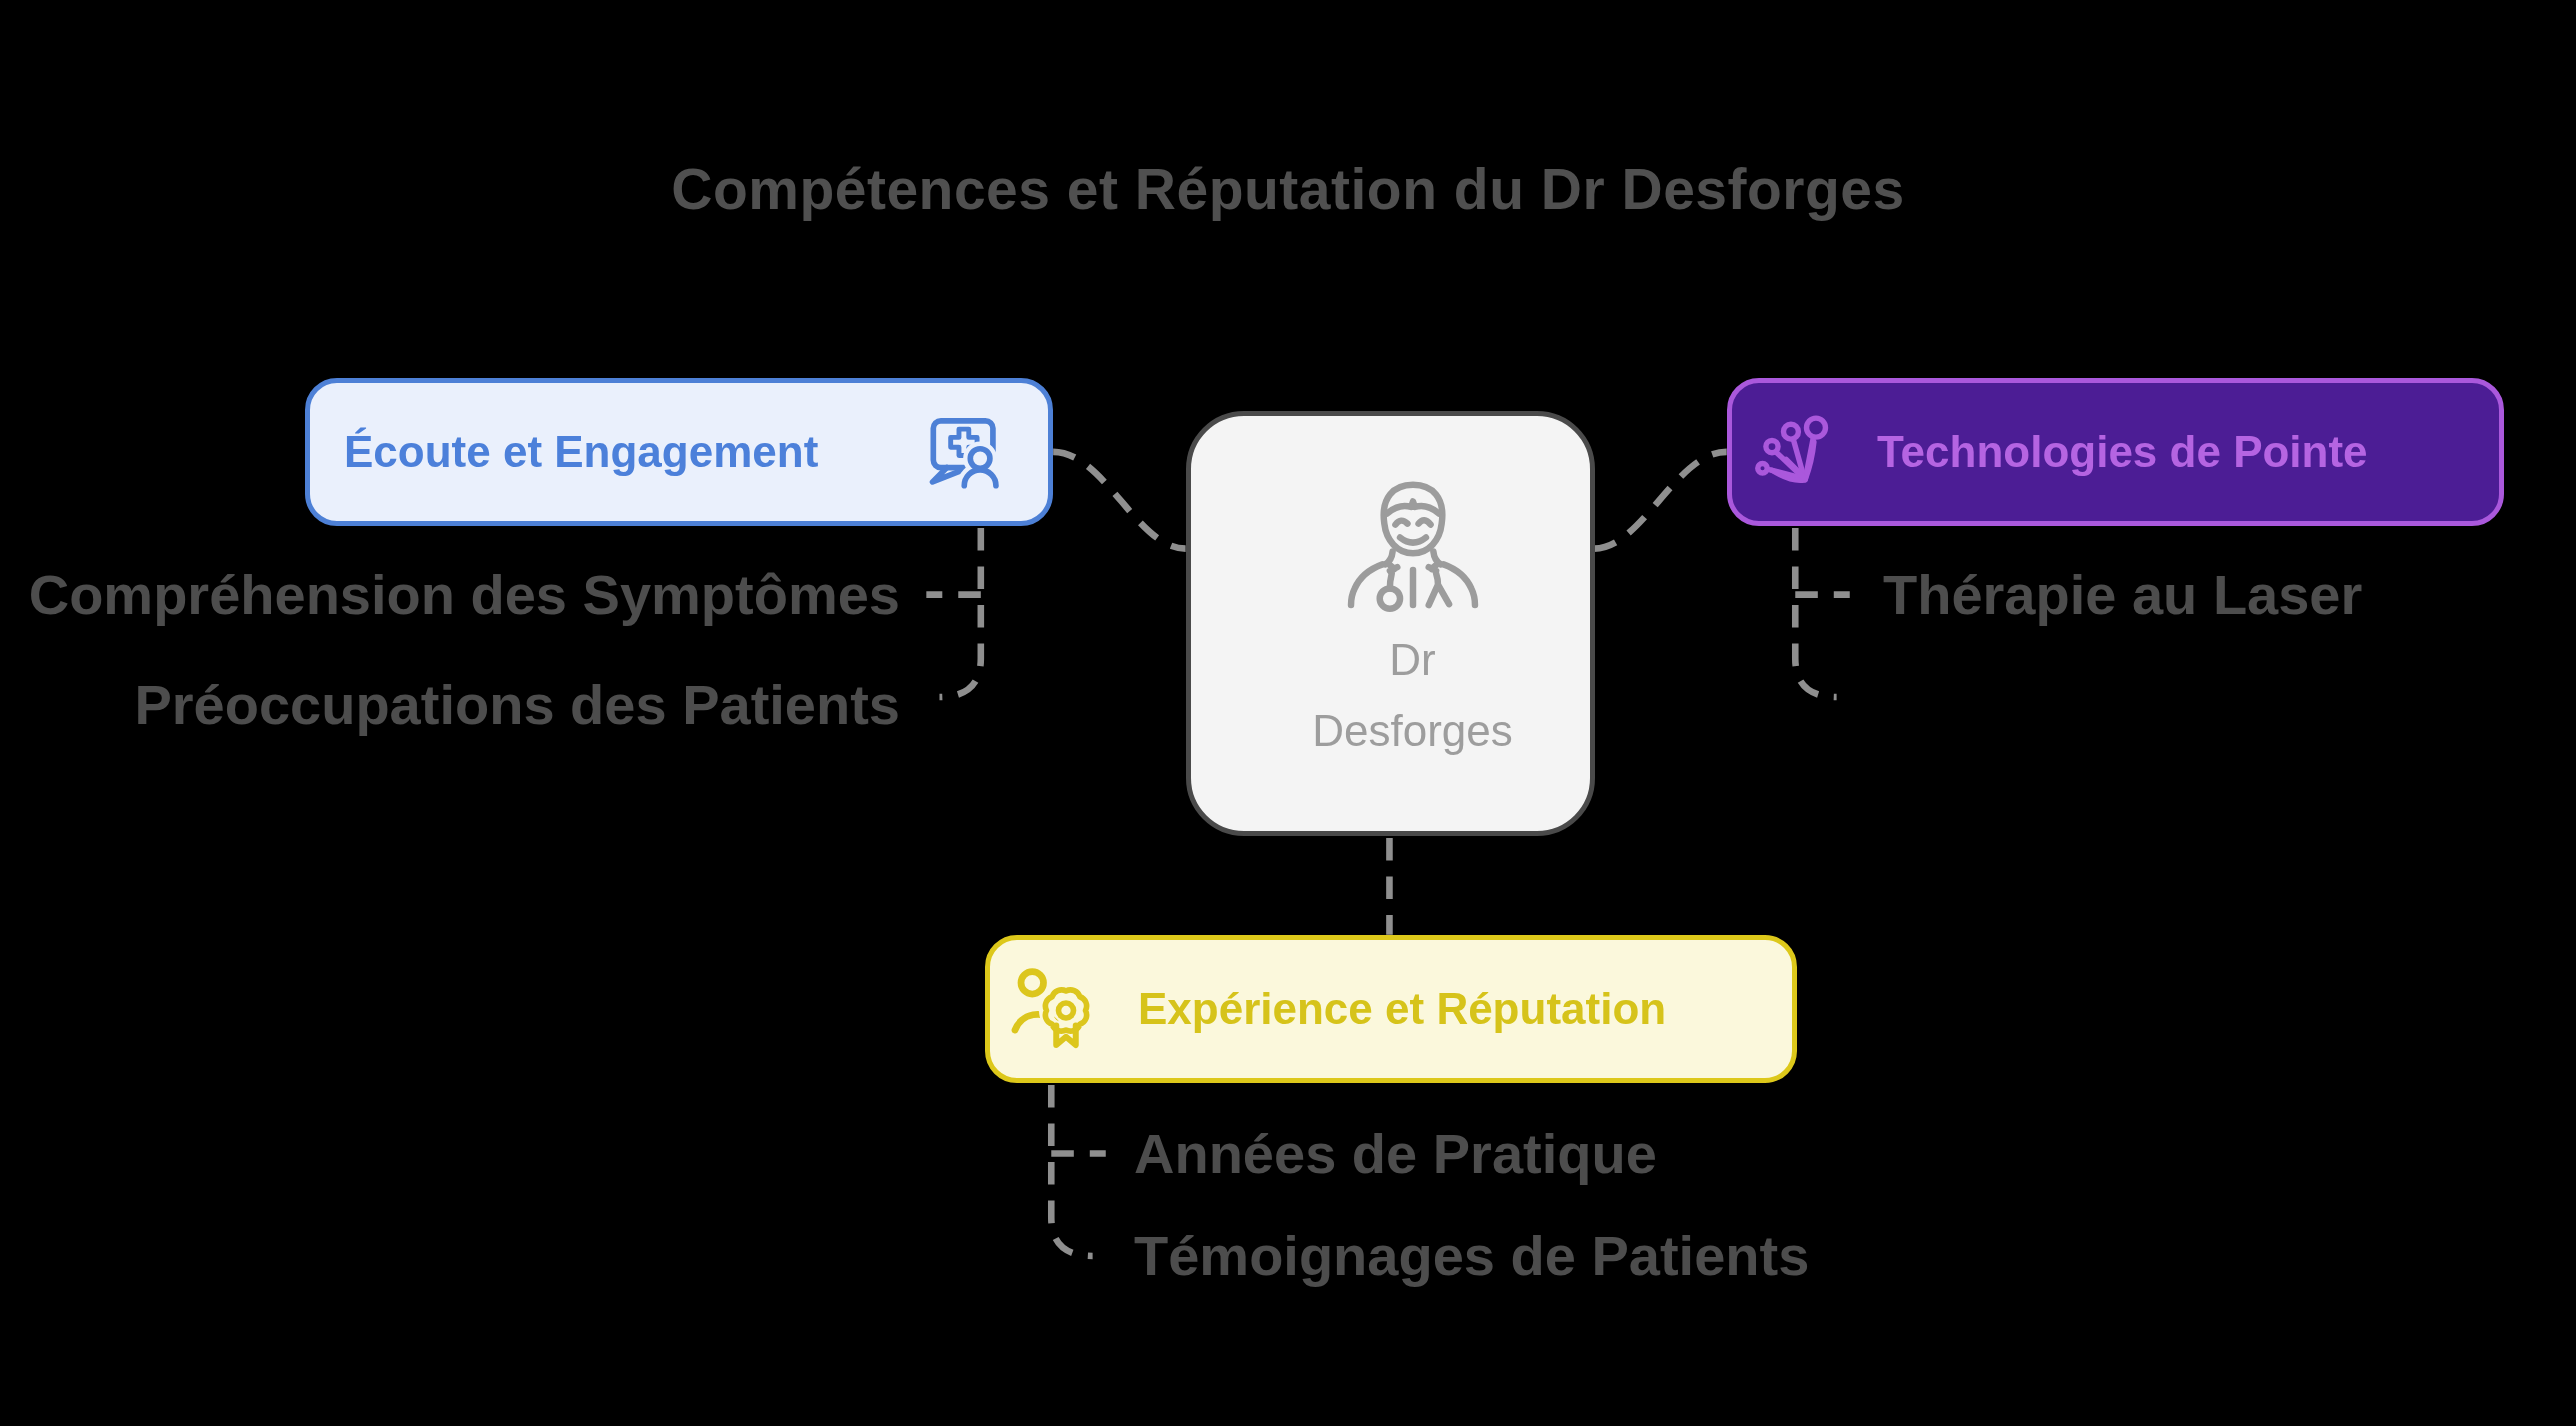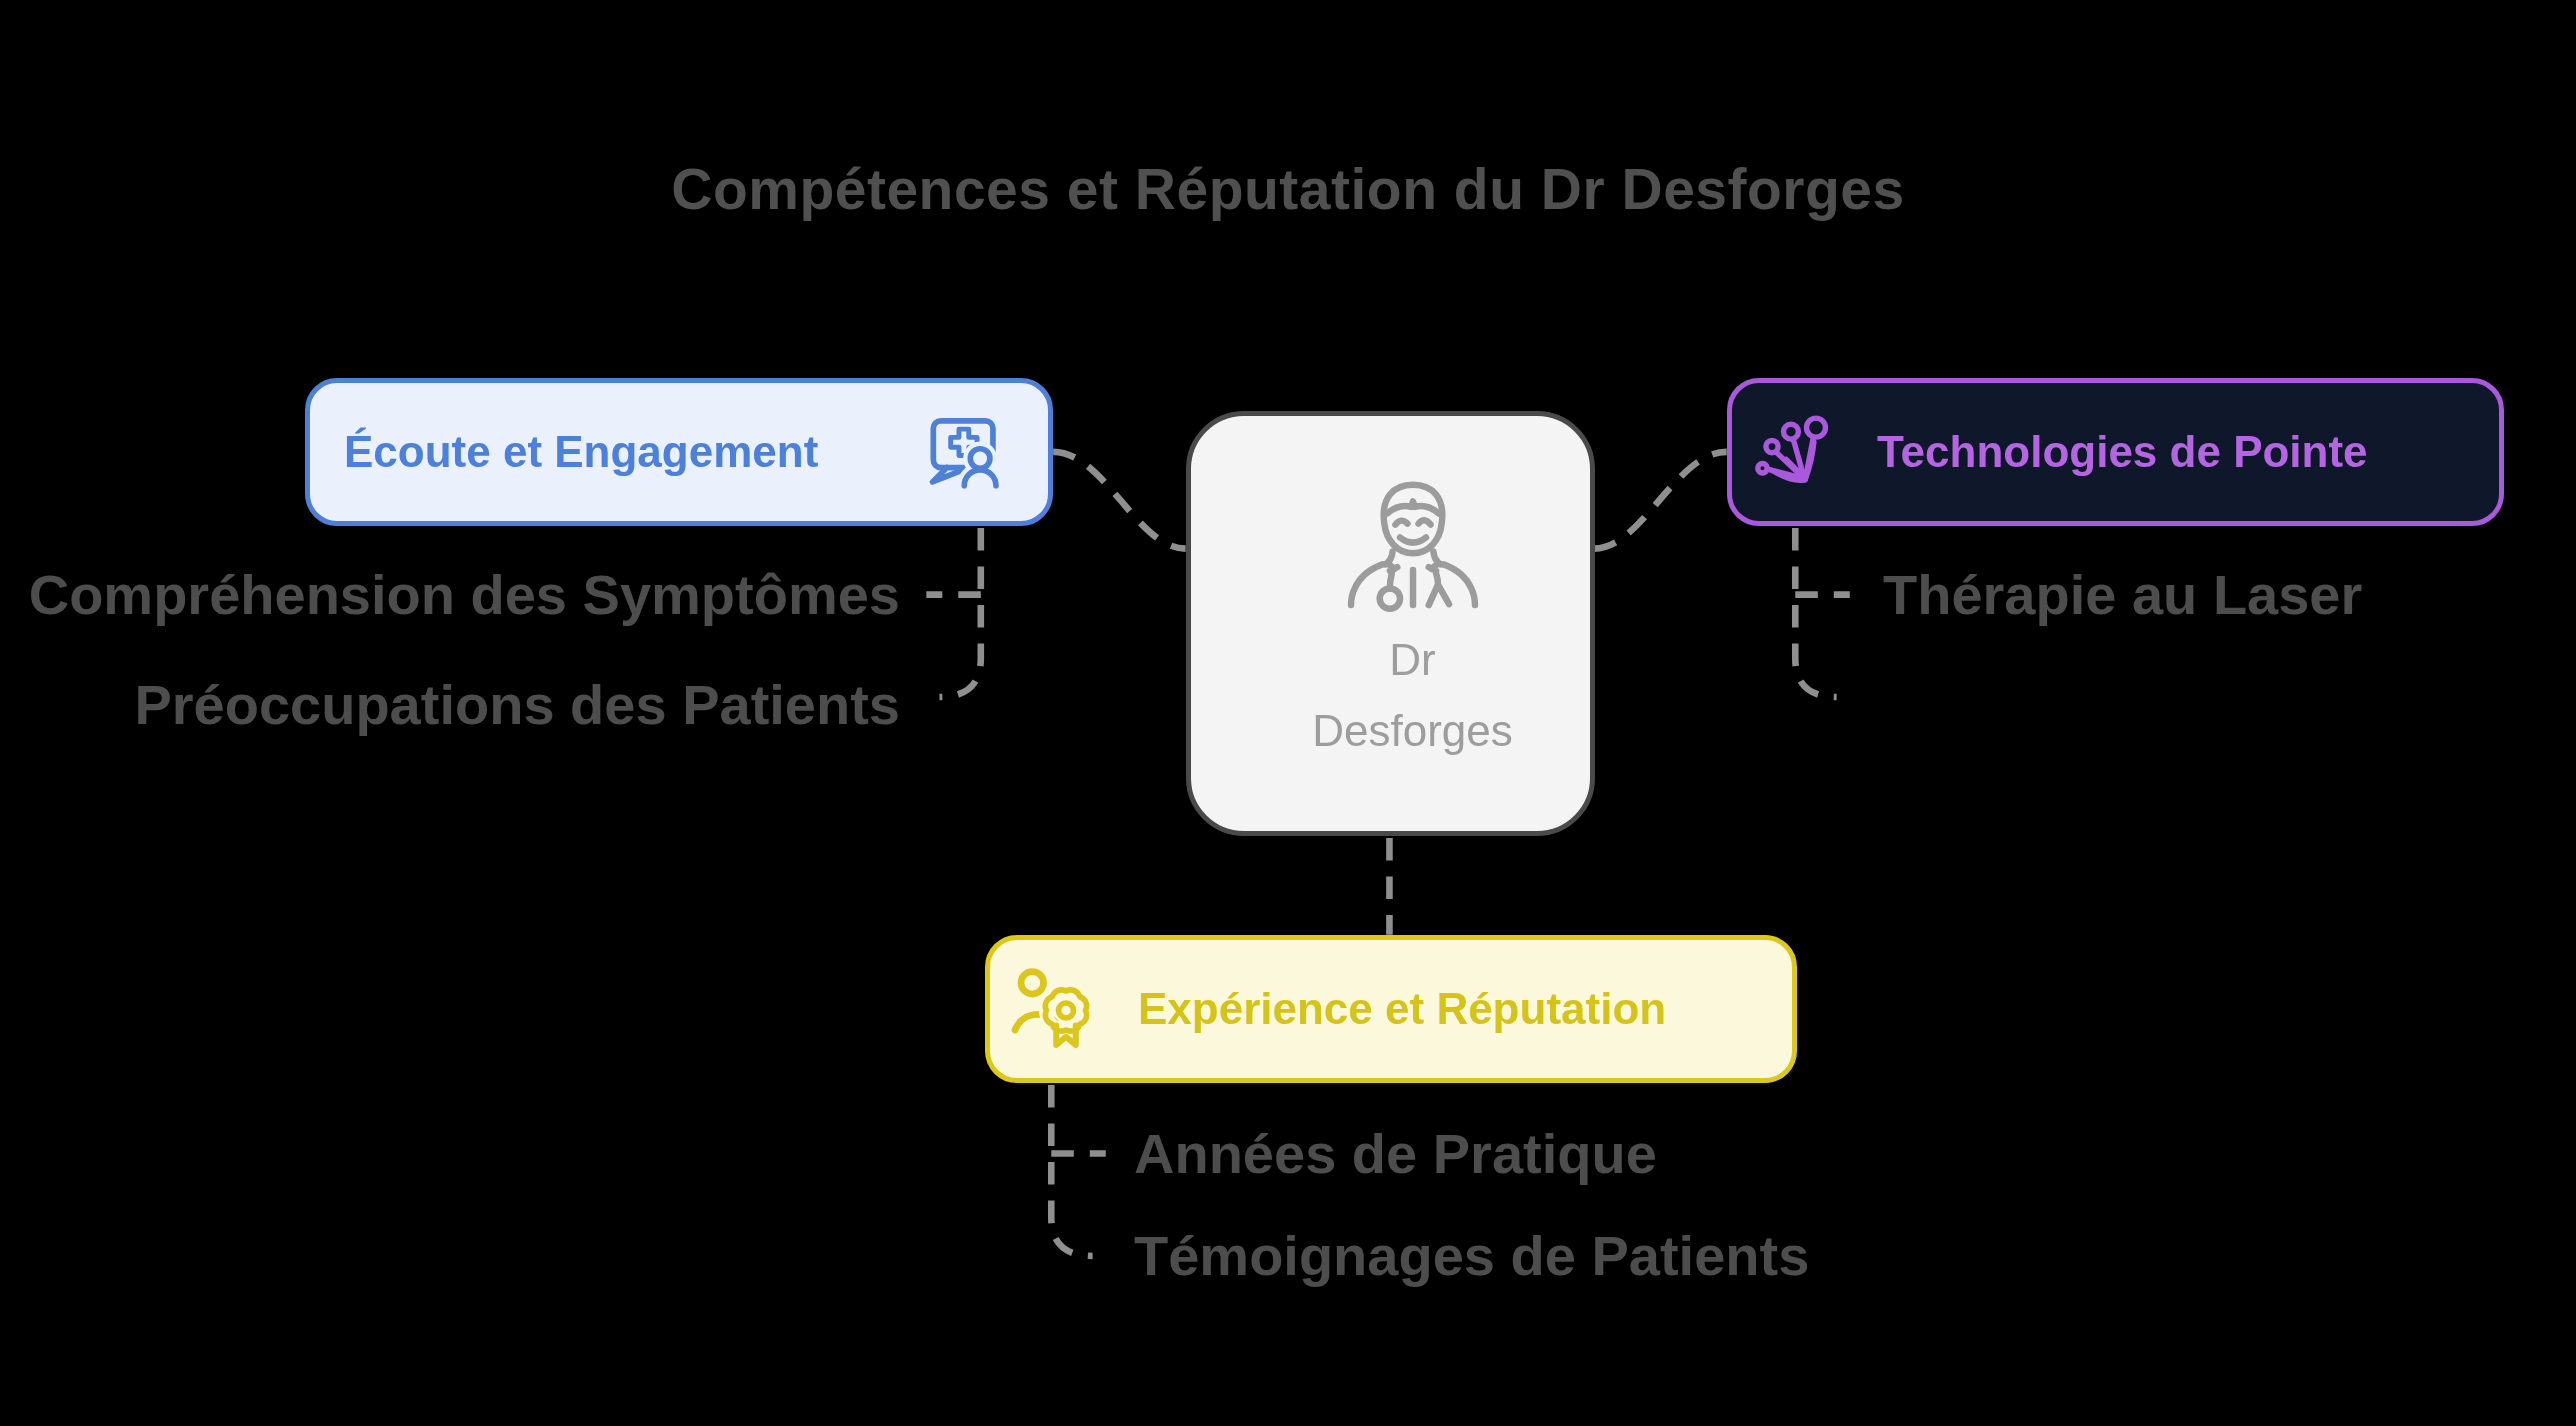--- a/index.html
+++ b/index.html
@@ -31,21 +31,21 @@
   .node-ecoute{
     left:305px; top:378px; width:748px; height:148px;
     background:#eaf0fc; border:5.6px solid #4d80d6;
     padding:0 43px 0 34px;
     justify-content:space-between;
   }
   .node-ecoute .node-label{color:#4c80da;font-size:44px;}
   
   .node-tech{
     left:1727px; top:378px; width:777px; height:148px;
-    background:#0f172a; border:5.6px solid #aa58dc;
+    background:#4c1d95; border:5.6px solid #aa58dc;
     padding:0 38px 0 19px;
     gap:38px;
   }
   .node-tech .node-label{color:#b564e2;font-size:44px;}
   
   .node-exp{
     left:985px; top:935px; width:812px; height:148px;
     background:#fbf8dc; border:5.6px solid #ddc81a;
     padding:0 38px 0 19px;
     gap:39px;

